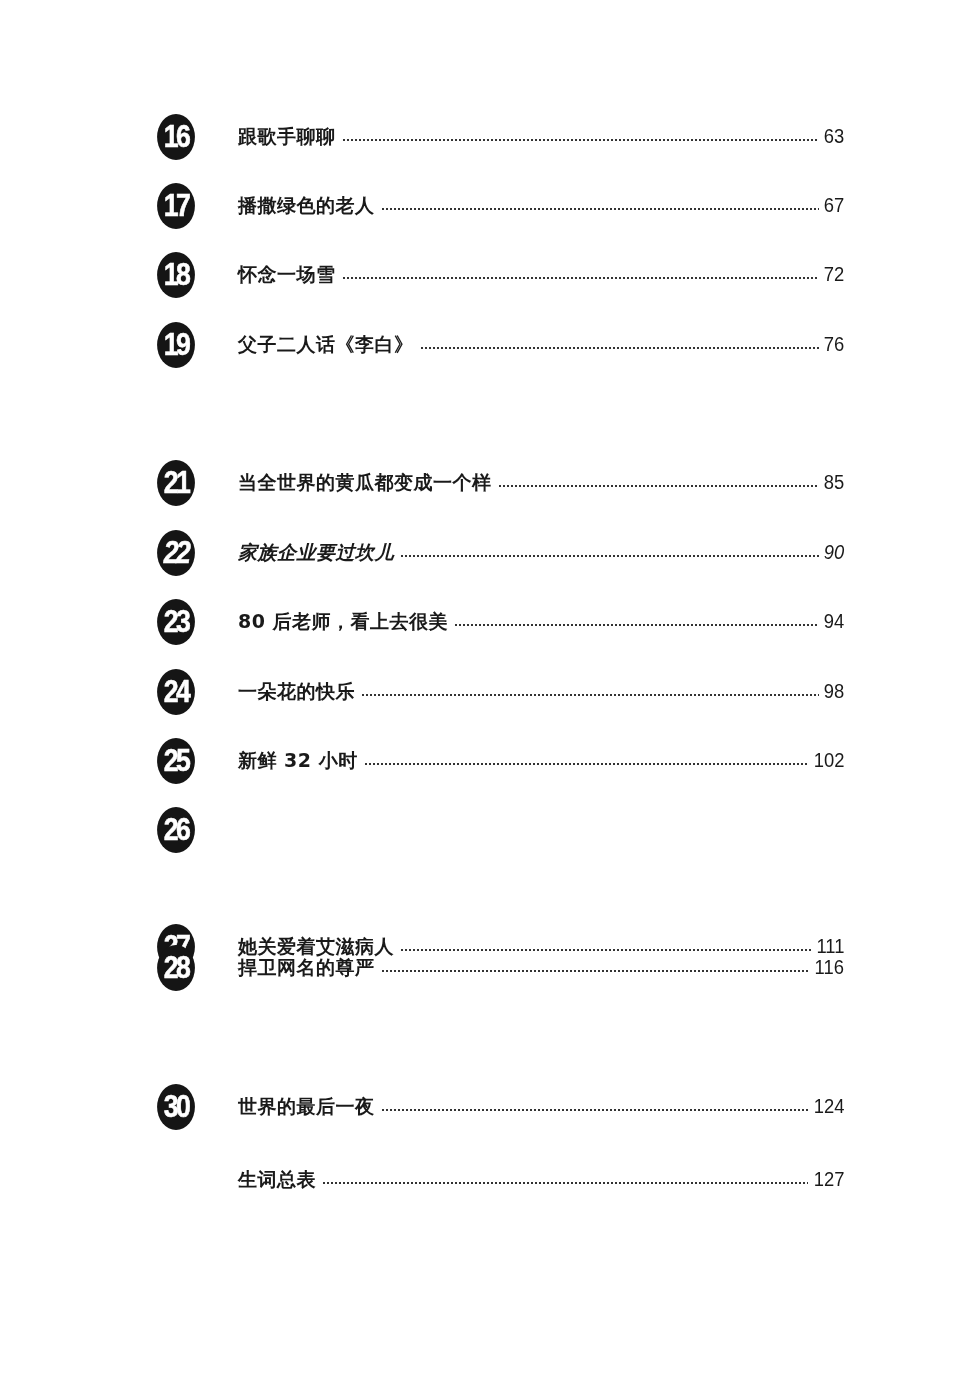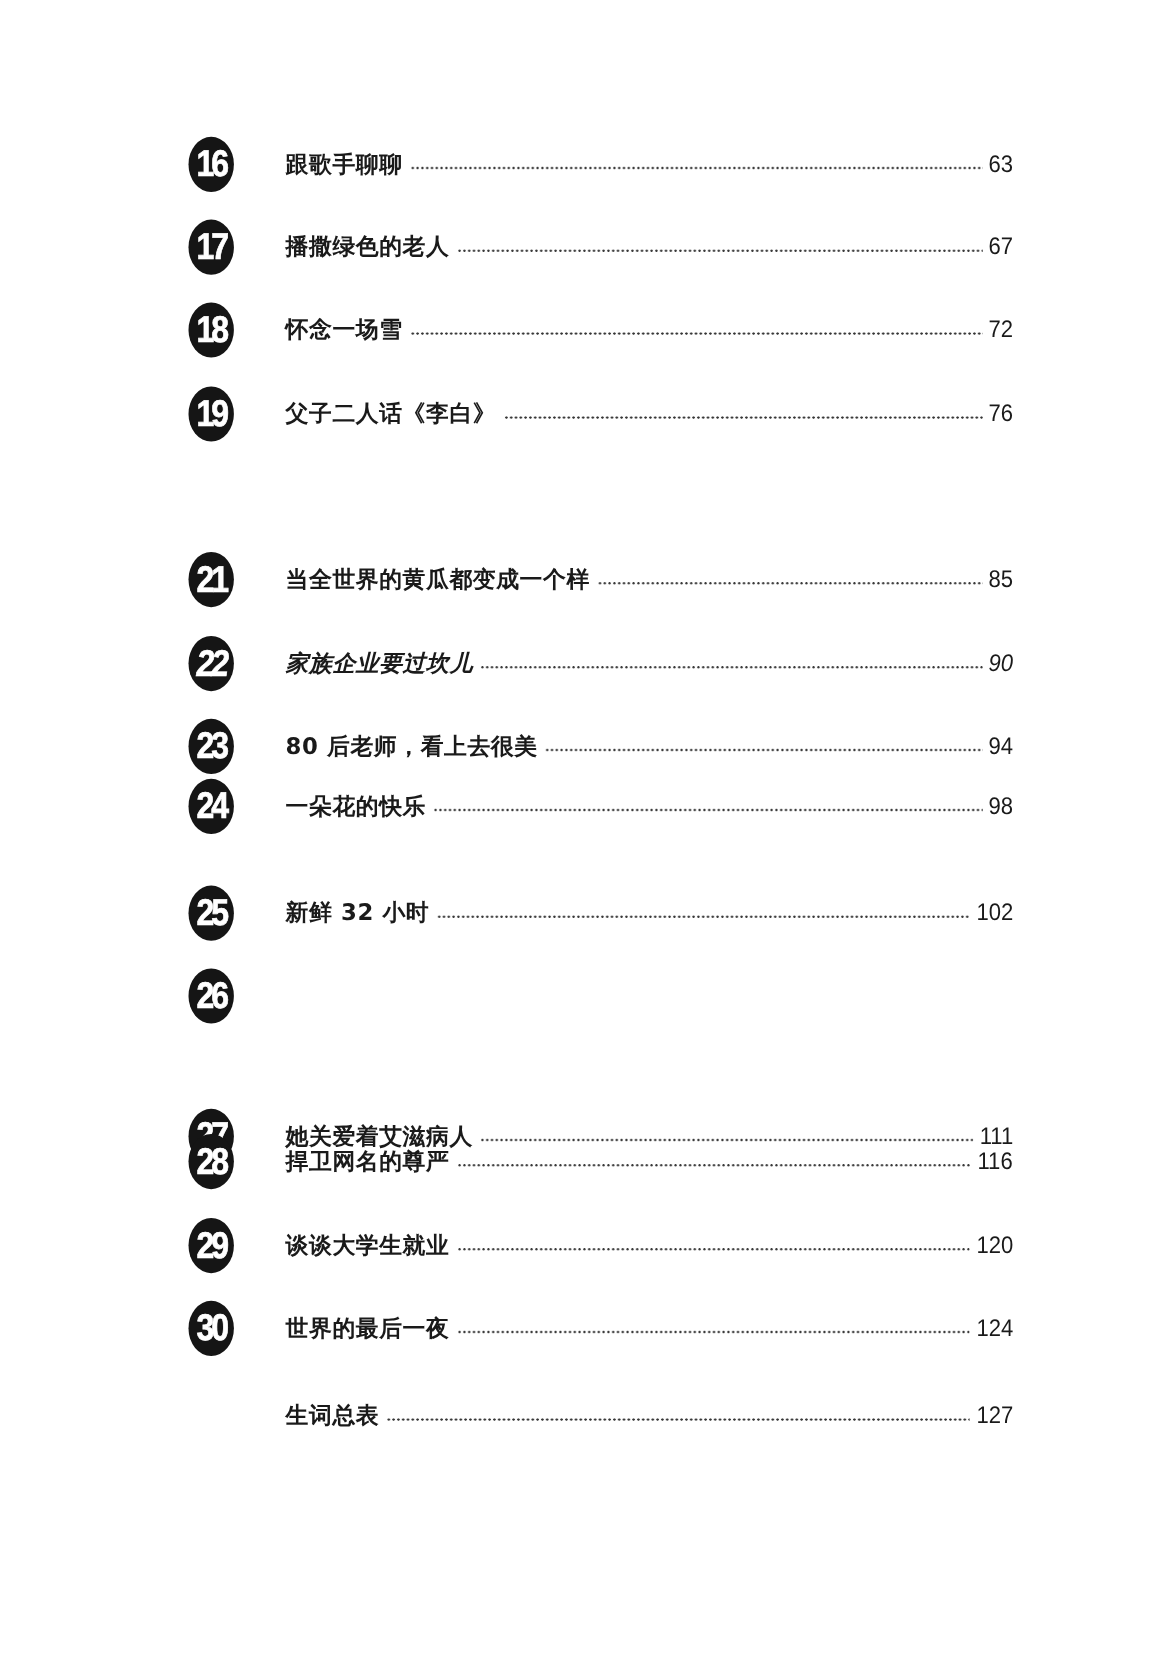--- a/index.html
+++ b/index.html
@@ -146,21 +146,21 @@
 
   <div class="toc-row" style="top:599px;">
     <div class="badge"><span>23</span></div>
     <div class="entry">
       <span class="title">80 后老师，看上去很美</span>
       <span class="leader"></span>
       <span class="page">94</span>
     </div>
   </div>
 
-  <div class="toc-row" style="top:649px;">
+  <div class="toc-row" style="top:669px;">
     <div class="badge"><span>24</span></div>
     <div class="entry">
       <span class="title">一朵花的快乐</span>
       <span class="leader"></span>
       <span class="page">98</span>
     </div>
   </div>
 
   <div class="toc-row" style="top:738px;">
     <div class="badge"><span>25</span></div>
@@ -186,28 +186,20 @@
 
   <div class="toc-row" style="top:945px;">
     <div class="badge"><span>28</span></div>
     <div class="entry">
       <span class="title">捍卫网名的尊严</span>
       <span class="leader"></span>
       <span class="page">116</span>
     </div>
   </div>
 
-  <div class="toc-row" style="top:1015px;">
-    <div class="badge"><span>29</span></div>
-    <div class="entry">
-      <span class="title">谈谈大学生就业</span>
-      <span class="leader"></span>
-      <span class="page">120</span>
-    </div>
-  </div>
 
   <div class="toc-row" style="top:1084px;">
     <div class="badge"><span>30</span></div>
     <div class="entry">
       <span class="title">世界的最后一夜</span>
       <span class="leader"></span>
       <span class="page">124</span>
     </div>
   </div>
 

